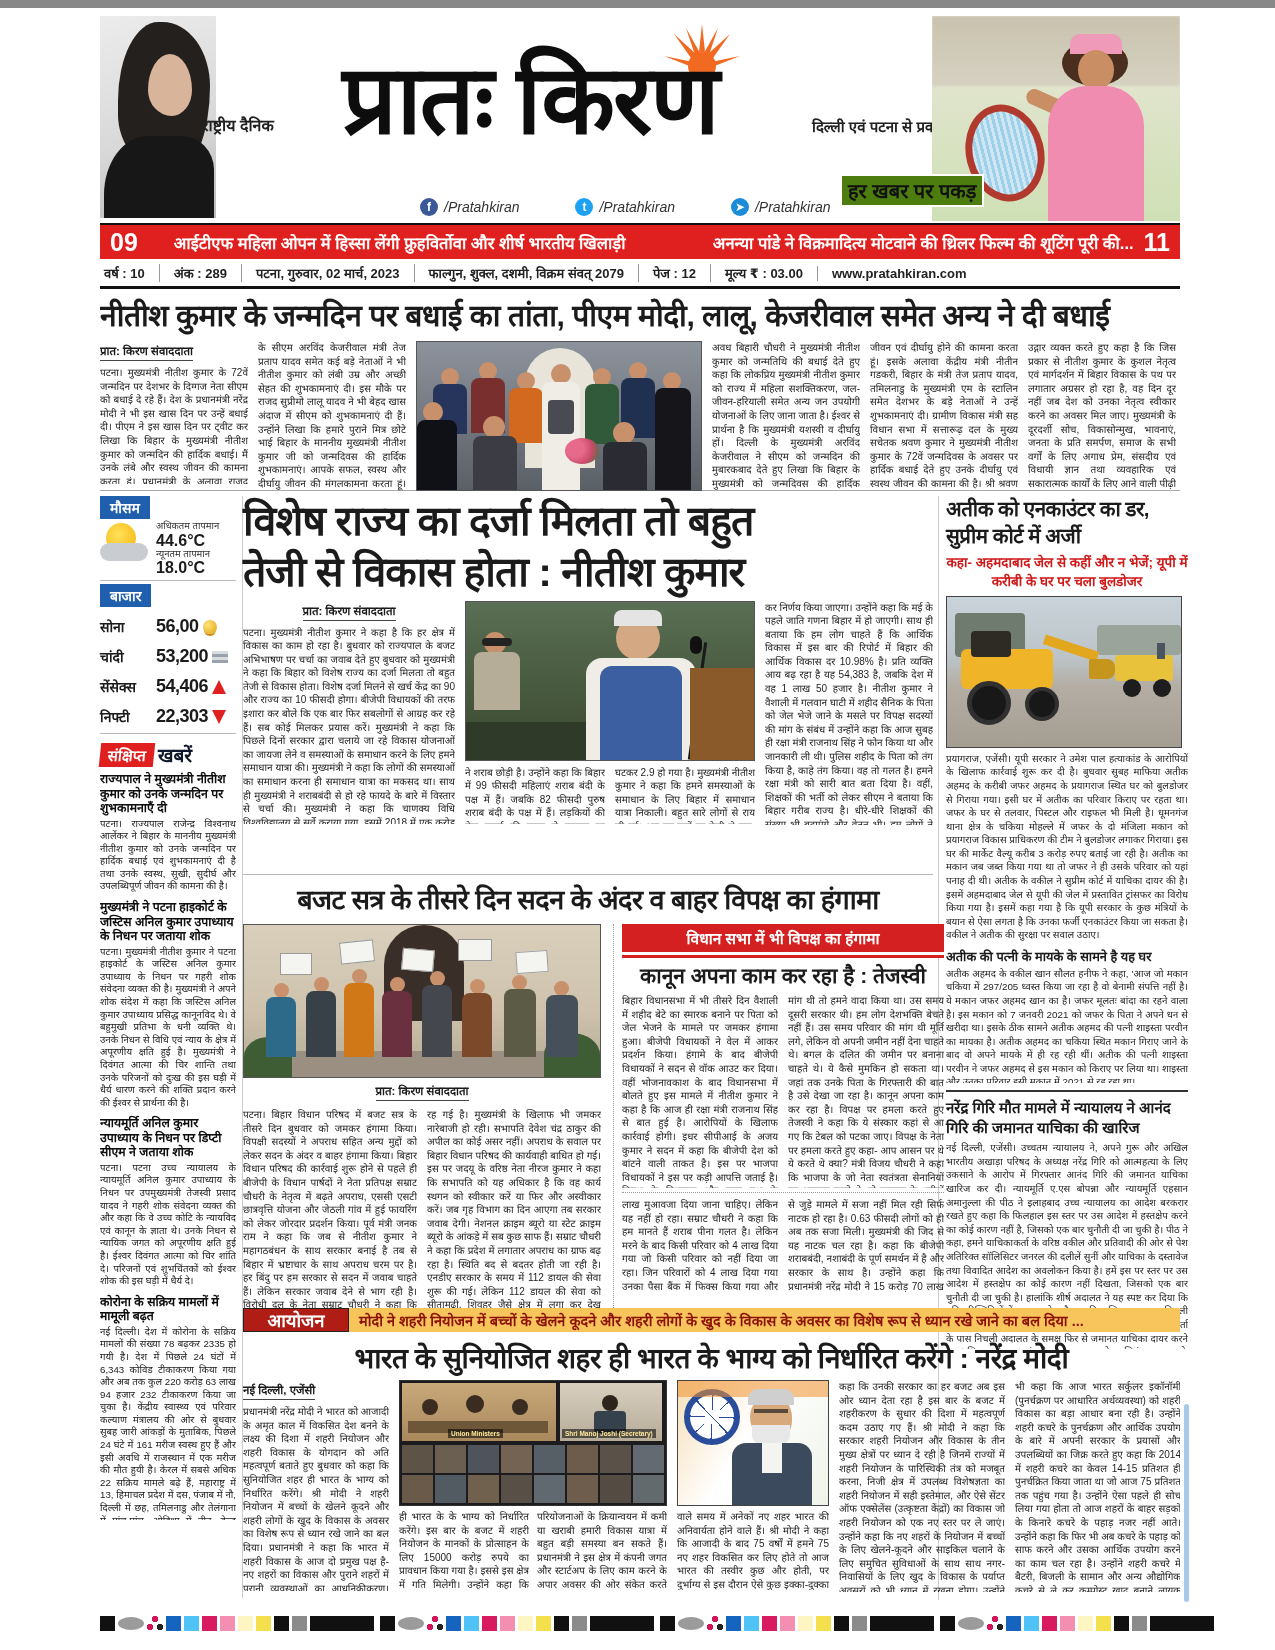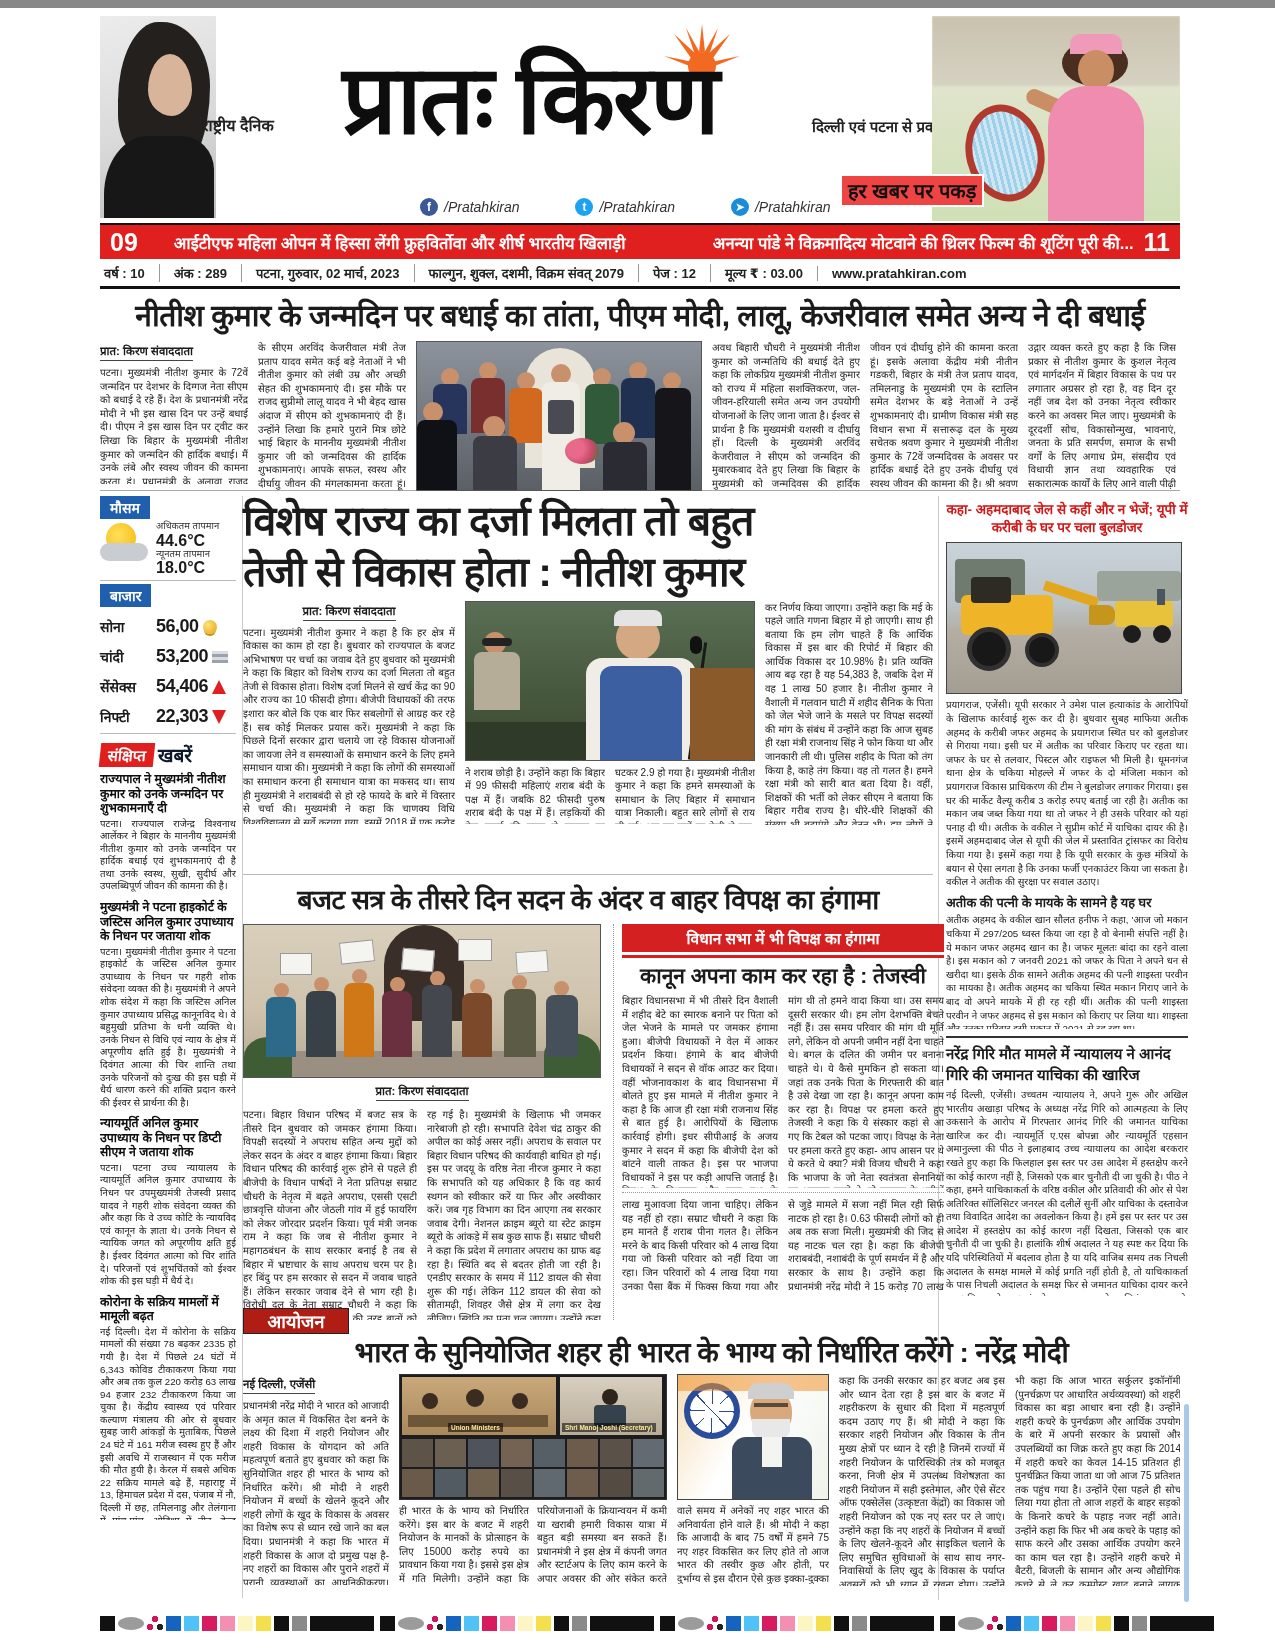--- a/index.html
+++ b/index.html
@@ -15,21 +15,21 @@
   .mast-edition{position:absolute;left:102px;top:98px;font-size:16px;font-weight:700;color:#222;}
   .mast-title{position:absolute;left:110px;top:14px;width:640px;text-align:center;font-size:96px;line-height:1.45;font-weight:800;color:#0d0d0d;letter-spacing:-2px;z-index:2;}
   .sun{position:absolute;left:560px;top:6px;width:84px;height:58px;z-index:1;}
   .mast-pub{position:absolute;left:712px;top:100px;font-size:15px;font-weight:700;color:#222;}
   .mast-social{position:absolute;left:320px;top:182px;display:flex;gap:56px;align-items:center;z-index:3;}
   .soc{display:flex;gap:6px;align-items:center;font-size:14px;font-style:italic;color:#333;}
   .soc .ic{width:18px;height:18px;border-radius:50%;color:#fff;font-size:12px;font-weight:700;display:flex;align-items:center;justify-content:center;font-style:normal;}
   .ic-f{background:#3b5998;}
   .ic-t{background:#1da1f2;}
   .ic-g{background:#1a8cd8;border-radius:4px;}
-  .mast-tag{position:absolute;left:742px;top:160px;background:#ef4444;padding:1px 6px;font-size:20px;font-weight:800;color:#111;z-index:4;box-shadow:0 0 0 2px #fff;}
+  .mast-tag{position:absolute;left:742px;top:160px;background:#4d7c0f;padding:1px 6px;font-size:20px;font-weight:800;color:#111;z-index:4;box-shadow:0 0 0 2px #fff;}
   .ph-tennis{position:absolute;left:832px;top:0;width:248px;height:205px;background:linear-gradient(180deg,#e9ead9 0%,#dde3c8 45%,#cfe0b5 100%);overflow:hidden;}
   .ph-tennis .crowd{position:absolute;left:0;top:0;width:100%;height:70px;background:linear-gradient(180deg,#c9c2ae,#d6d2c2);filter:blur(1px);}
   .ph-tennis .visor{position:absolute;left:138px;top:18px;width:52px;height:20px;background:#ef9ab8;border-radius:10px 10px 0 0;}
   .ph-tennis .hairT{position:absolute;left:130px;top:24px;width:66px;height:46px;background:#4a2e20;border-radius:50%;}
   .ph-tennis .faceT{position:absolute;left:146px;top:34px;width:36px;height:40px;background:#c98e63;border-radius:50%;}
   .ph-tennis .dress{position:absolute;left:116px;top:70px;width:96px;height:135px;background:#f08cb0;border-radius:40% 40% 10% 10%/30% 30% 0 0;}
   .ph-tennis .armL{position:absolute;left:92px;top:84px;width:70px;height:16px;background:#c98e63;border-radius:8px;transform:rotate(24deg);}
   .ph-tennis .racq{position:absolute;left:34px;top:88px;width:64px;height:84px;border:7px solid #b03a2e;border-radius:50%;background:
       repeating-linear-gradient(90deg,#cfe7f5 0 3px,#9fd0ea 3px 6px);transform:rotate(-14deg);}
   
@@ -37,21 +37,21 @@
           display:flex;align-items:center;color:#fff;}
   #teaser .pg{font-size:25px;font-weight:800;padding:0 10px;}
   #teaser .tx{font-size:16.5px;font-weight:700;white-space:nowrap;overflow:hidden;}
   #teaser .tx.right{margin-left:26px;flex:1;}
   
   #infobar{left:100px;top:252px;width:1080px;height:26px;display:flex;align-items:center;border-bottom:3px solid #111;}
   #infobar span{font-size:13px;font-weight:700;color:#222;padding:0 14px;border-left:1px solid #999;white-space:nowrap;}
   #infobar span:first-child{border-left:none;padding-left:4px;}
   
   #st-bday{left:100px;top:284px;width:1080px;height:198px;border-bottom:1px solid #aaa;}
-  #st-bday .hl{font-size:30px;font-weight:800;letter-spacing:-0.5px;white-space:nowrap;overflow:hidden;margin:2px 0 6px 0;text-align:center;}
+  #st-bday .hl{font-size:30px;font-weight:800;letter-spacing:-0.5px;white-space:nowrap;overflow:hidden;margin:2px 0 6px 0;}
   .byline{display:inline-block;font-size:11.5px;font-weight:700;border-bottom:1px solid #444;padding-bottom:2px;margin-bottom:5px;}
   .bd-cols{display:flex;gap:10px;height:150px;overflow:hidden;}
   .bd-col{flex:0 0 148px;}
   .jtext{font-size:10px;line-height:13.6px;text-align:justify;color:#1d1d1d;overflow:hidden;}
   .ph-bday{flex:0 0 284px;height:148px;background:linear-gradient(180deg,#8d939c 0%,#6f747c 60%,#5b5f66 100%);position:relative;overflow:hidden;border:1px solid #555;}
   .head{position:absolute;border-radius:50%;background:#c8906b;}
   .torso{position:absolute;border-radius:8px 8px 0 0;}
   
   #sidebar{left:100px;top:488px;width:136px;height:1102px;border-right:1px solid #ccc;padding-right:6px;}
   .wx-box{border-bottom:1px solid #bbb;padding-bottom:4px;}
@@ -107,21 +107,21 @@
   .bu-cols .jtext{flex:1;}
   .bu-right{flex:0 0 322px;border-left:1px dotted #999;padding-left:8px;}
   .tj-bar{background:#d42020;color:#fff;text-align:center;font-size:15.5px;font-weight:800;padding:3px 0;border-bottom:3px solid #fff;box-shadow:0 3px 0 #d42020;margin-bottom:6px;}
   .tj-h{font-size:21px;font-weight:800;text-align:center;margin:4px 0 5px 0;white-space:nowrap;}
   .tj-cols{display:flex;gap:10px;height:194px;overflow:hidden;border-bottom:1px dotted #999;padding-bottom:4px;}
   .tj-cols .jtext{flex:1;}
   .tj-bot{display:flex;gap:10px;height:96px;overflow:hidden;margin-top:5px;}
   .tj-bot .jtext{flex:1;}
   
   #st-modi{left:243px;top:1300px;width:937px;height:302px;}
-  .mo-head{display:flex;height:18px;flex-direction:column;}
+  .mo-head{display:flex;height:24px;}
   .mo-label{background:#b01d14;border:1px solid #222;color:#fff;font-size:18px;font-weight:800;display:flex;align-items:center;justify-content:center;width:104px;}
   .mo-strip{flex:1;background:#f8c45c;color:#8c1208;font-size:14.5px;font-weight:800;display:flex;align-items:center;padding:0 10px;white-space:nowrap;overflow:hidden;}
   .mo-h1{font-size:28px;font-weight:800;text-align:center;letter-spacing:-0.5px;white-space:nowrap;margin:6px 0 4px 0;}
   .mo-row{display:flex;gap:10px;height:212px;overflow:hidden;}
   .mo-c1{flex:0 0 146px;}
   .mo-vc{flex:0 0 266px;}
   .mo-md{flex:0 0 150px;}
   .mo-c5,.mo-c6{flex:0 0 166px;}
   .ph-vc{position:relative;width:266px;height:124px;background:#1c1c1f;border:1px solid #333;overflow:hidden;}
   .vc-cap{position:absolute;color:#ffe89a;font-size:6.5px;font-weight:700;background:rgba(0,0,0,.55);padding:0 3px;line-height:9px;}
@@ -337,20 +337,21 @@
           <div class="jtext">ने शराब छोड़ी है। उन्होंने कहा कि बिहार में 99 फीसदी महिलाएं शराब बंदी के पक्ष में हैं। जबकि 82 फीसदी पुरुष शराब बंदी के पक्ष में हैं। लड़कियों की तेज पढ़ाई की वजह से प्रजनन दर बिहार में</div>
           <div class="jtext">घटकर 2.9 हो गया है। मुख्यमंत्री नीतीश कुमार ने कहा कि हमने समस्याओं के समाधान के लिए बिहार में समाधान यात्रा निकाली। बहुत सारे लोगों से राय ली गई। अब उन राहों पर तेजी से एक-एक</div>
         </div>
       </div>
       <div class="sp-cr jtext" style="height:224px;">कर निर्णय किया जाएगा। उन्होंने कहा कि मई के पहले जाति गणना बिहार में हो जाएगी। साथ ही बताया कि हम लोग चाहते हैं कि आर्थिक विकास में इस बार की रिपोर्ट में बिहार की आर्थिक विकास दर 10.98% है। प्रति व्यक्ति आय बढ़ रहा है यह 54,383 है, जबकि देश में वह 1 लाख 50 हजार है। नीतीश कुमार ने वैशाली में गलवान घाटी में शहीद सैनिक के पिता को जेल भेजे जाने के मसले पर विपक्ष सदस्यों की मांग के संबंध में उन्होंने कहा कि आज सुबह ही रक्षा मंत्री राजनाथ सिंह ने फोन किया था और जानकारी ली थी। पुलिस शहीद के पिता को तंग किया है, काहे तंग किया। वह तो गलत है। हमने रक्षा मंत्री को सारी बात बता दिया है। वहीं, शिक्षकों की भर्ती को लेकर सीएम ने बताया कि बिहार गरीब राज्य है। धीरे-धीरे शिक्षकों की संख्या भी बढ़ाएंगे और वेतन भी। हम लोगों ने डिपार्टमेंट को शिक्षकों की बहाली के लिए कह दिया है। लेकिन अभी कैबिनेट से पास होने से पहले ही खबर में आ गई है। विधान परिषद में राज्यपाल के अभिभाषण पर नीतीश कुमार ने अपनी बातें रखीं।</div>
     </div>
   </div>
 
   <div class="sec" id="rightcol">
     <div>
+      <div class="at-h">अतीक को एनकाउंटर का डर, सुप्रीम कोर्ट में अर्जी</div>
       <div class="at-sub">कहा- अहमदाबाद जेल से कहीं और न भेजें; यूपी में करीबी के घर पर चला बुलडोजर</div>
       <div class="ph-dozer">
         <div style="position:absolute;left:150px;top:28px;width:84px;height:30px;background:#9aa49a;border-radius:4px;"></div>
         <div style="position:absolute;left:8px;top:16px;width:70px;height:44px;background:#6f7b6f;border-radius:4px;"></div>
         <div style="position:absolute;left:14px;top:52px;width:92px;height:40px;background:#f0b429;border-radius:6px;"></div>
         <div style="position:absolute;left:24px;top:34px;width:40px;height:26px;background:#2e2a24;border-radius:4px;"></div>
         <div style="position:absolute;left:96px;top:46px;width:56px;height:10px;background:#e2a61f;transform:rotate(18deg);"></div>
         <div style="position:absolute;left:142px;top:62px;width:26px;height:20px;background:#c6951b;border-radius:2px 8px 8px 2px;"></div>
         <div style="position:absolute;left:20px;top:84px;width:34px;height:34px;border-radius:50%;background:#181818;border:5px solid #303030;"></div>
         <div style="position:absolute;left:78px;top:90px;width:26px;height:26px;border-radius:50%;background:#181818;border:4px solid #303030;"></div>

